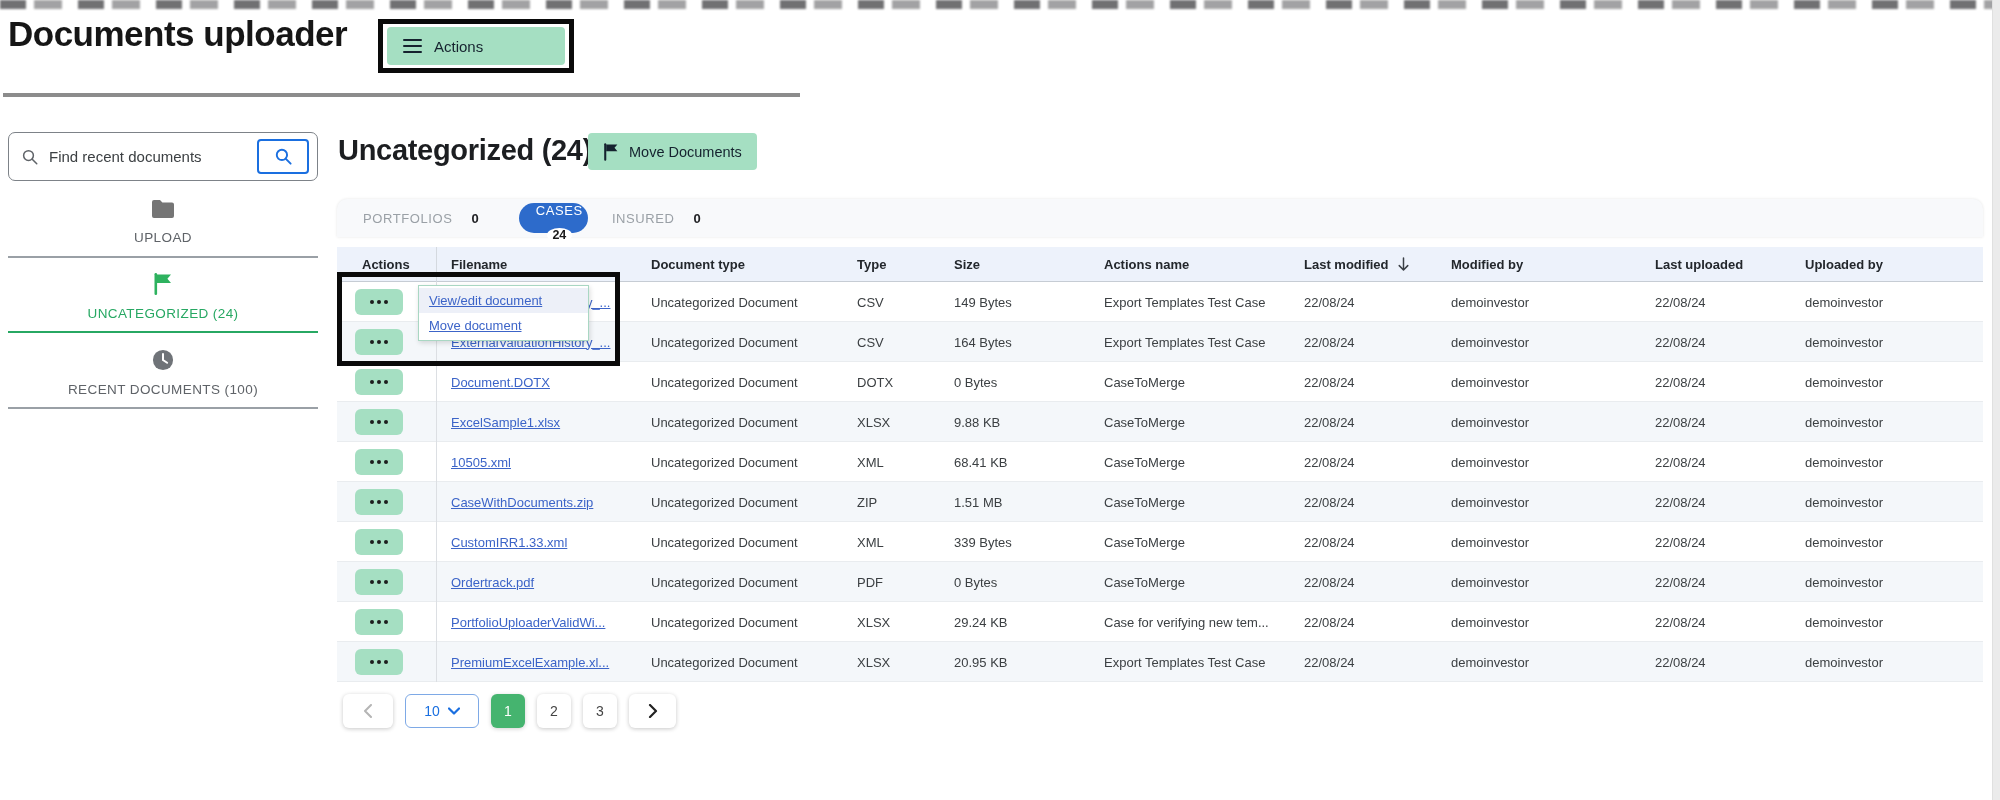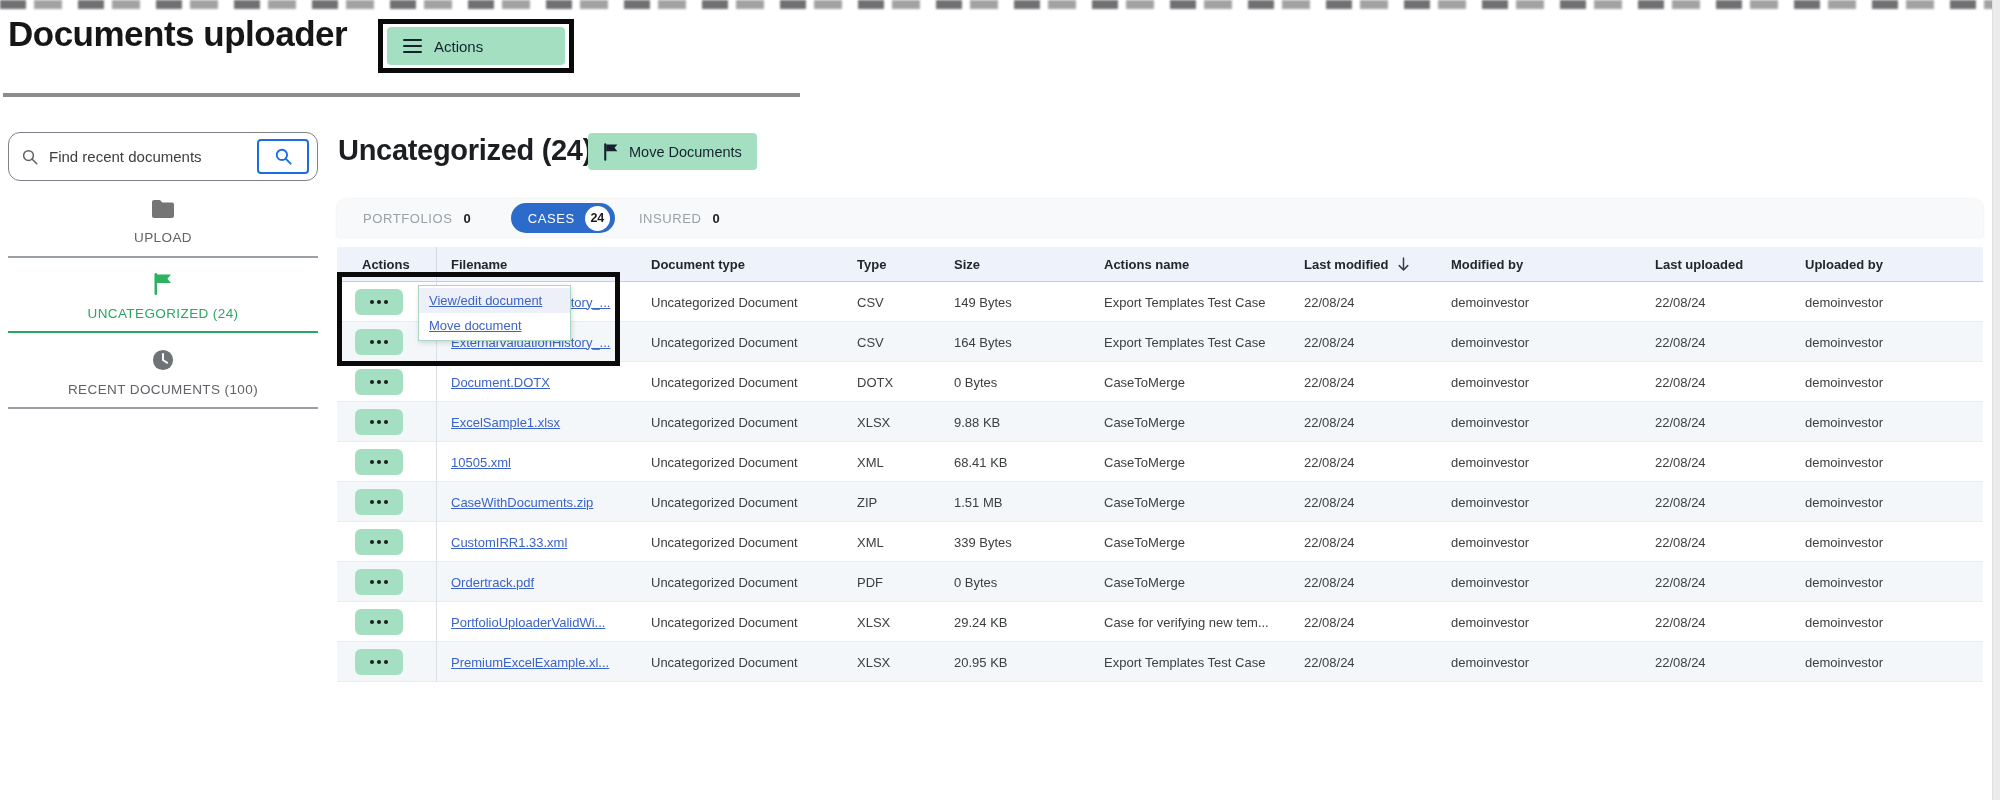--- a/index.html
+++ b/index.html
@@ -17,44 +17,44 @@
   .page-title { position:absolute; left:8px; top:14px; font-size:35px; font-weight:bold; color:#161616; letter-spacing:-0.5px;text-align:center; }
   .actions-frame { position:absolute; left:378px; top:19px; width:196px; height:54px; border:5px solid #0a0a0a; display:flex; align-items:center; justify-content:center; background:#fff; }
   .actions-btn { width:178px; height:38px; background:#a5dfc2; border:none; border-radius:4px; display:flex; align-items:center; gap:12px; padding:0 16px; cursor:pointer; font-family:inherit; }
   .hamburger { display:flex; flex-direction:column; gap:3.5px; }
   .hamburger span { display:block; width:19px; height:2.6px; background:#15222e; border-radius:1px; }
   .actions-btn .lbl { font-size:15px; color:#15222e; }
   .header-rule { position:absolute; left:3px; top:93px; width:797px; height:4px; background:#8c8c8c; }
 
   
   .sidebar { position:absolute; left:8px; top:132px; width:310px; }
-  .search-box { position:relative; width:310px; height:49px; border:1.5px solid #7d8288; border-radius:12px; background:#fff; display:flex; align-items:center; padding:0 8px 0 12px; }
+  .search-box { position:relative; width:310px; height:49px; border:1.5px solid #7d8288; border-radius:7px; background:#fff; display:flex; align-items:center; padding:0 8px 0 12px; }
   .search-box .q-icon { flex:0 0 auto; margin-right:10px; }
   .search-input { flex:1; border:none; outline:none; font-size:15px; color:#3c4043; font-family:inherit; background:transparent; min-width:0; }
   .search-input::placeholder { color:#3c4043; opacity:1; }
   .search-go { width:52px; height:35px; border:2px solid #1a6fe0; border-radius:4px; background:#fff; display:flex; align-items:center; justify-content:center; cursor:pointer; }
 
   .nav-item { width:310px; display:flex; flex-direction:column; align-items:center; cursor:pointer; }
   .nav-item .nav-label { font-size:13.5px; letter-spacing:.4px; color:#5f6368; margin-top:11px; }
   .nav-item.active .nav-label { color:#27a863; }
   .nav-divider { width:310px; height:2px; background:#9aa0a6; }
   .nav-divider.green { background:#27a863; }
 
   
   .main-heading { position:absolute; left:338px; top:134px; font-size:29px; font-weight:bold; color:#1c1e21; letter-spacing:-0.3px; }
   .move-docs-btn { position:absolute; left:588px; top:133px; height:37px; background:#a5dfc2; border:none; border-radius:4px; display:flex; align-items:center; gap:10px; padding:0 15px; cursor:pointer; font-family:inherit; }
   .move-docs-btn .lbl { font-size:14.5px; color:#15222e; }
 
   .tabbar { position:absolute; left:337px; top:199px; width:1646px; height:38px; background:#f8f9fb; border-radius:10px 10px 0 0; box-shadow:0 0 3px rgba(0,0,0,.10); display:flex; align-items:center; }
-  .tab { display:flex; align-items:center; gap:11px; cursor:pointer; }
+  .tab { display:flex; align-items:center; gap:19px; cursor:pointer; }
   .tab .t-label { font-size:13px; letter-spacing:.6px; color:#9aa0a6; }
   .tab .t-count { font-size:13px; font-weight:bold; color:#202124; }
   .tab-plain.portfolios { margin-left:26px; }
   .tab-plain.insured { margin-left:24px; }
-  .tab-pill { margin-left:40px; height:30px; background:#2d6bcb; border-radius:16px; display:flex; align-items:center; gap:10px; padding:0 5px 0 17px; cursor:pointer; }
+  .tab-pill { margin-left:40px; height:30px; background:#2d6bcb; border-radius:16px; display:flex; align-items:center; gap:10px; padding:0 5px 0 17px; cursor:pointer;flex-direction:column; }
   .tab-pill .p-label { font-size:13px; letter-spacing:.6px; color:#ffffff; }
   .tab-pill .p-badge { width:25px; height:25px; border-radius:50%; background:#fff; display:flex; align-items:center; justify-content:center; font-size:12.5px; font-weight:bold; color:#1b1b1b; }
 
   
   .table { position:absolute; left:337px; top:247px; width:1646px; }
   .tr { display:grid; grid-template-columns:100px 200px 206px 97px 150px 200px 147px 204px 150px 1fr; align-items:center; }
   .thead { height:35px; background:#edf2fb; border-bottom:1px solid #c6ccd4; }
   .th { font-size:13px; font-weight:bold; color:#23272c; padding-left:14px; display:flex; align-items:center; gap:8px; }
   .th:first-child { padding-left:25px; }
   .body-row { height:40px; border-bottom:1px solid #e9ecef; background:#fff; }
@@ -62,21 +62,21 @@
   .td { font-size:13px; color:#3c4043; padding-left:14px; white-space:nowrap; overflow:hidden; }
   .td:first-child { padding-left:18px; }
   .c-actions { border-right:1px solid #dcdfe3; height:40px; display:flex; align-items:center; }
   .th.c-actions-h { border-right:1px solid #d4d9df; height:35px; }
   .dots-btn { width:48px; height:26px; background:#a5dfc2; border:none; border-radius:6px; display:flex; align-items:center; justify-content:center; gap:3px; cursor:pointer; }
   .dots-btn i { width:4px; height:4px; background:#1d1d1d; border-radius:50%; }
   .file-link { color:#3c64c8; text-decoration:underline; cursor:pointer; }
 
   
   .row-highlight { position:absolute; left:337px; top:272px; width:283px; height:94px; border:5px solid #0a0a0a; pointer-events:none; z-index:30; }
-  .ctx-menu { position:absolute; left:418px; top:285px; width:153px; background:#fff; border:1px solid #a9d7c3; box-shadow:1px 2px 5px rgba(0,0,0,.14); z-index:25; padding:2px 0; }
+  .ctx-menu { position:absolute; left:418px; top:285px; width:171px; background:#fff; border:1px solid #a9d7c3; box-shadow:1px 2px 5px rgba(0,0,0,.14); z-index:25; padding:2px 0; }
   .ctx-item { display:block; font-size:13px; color:#3c64c8; text-decoration:underline; padding:5px 10px 5px 10px; cursor:pointer; white-space:nowrap; }
   .ctx-item.hovered { background:#edf0f8; }
 
   
   .pagination { position:absolute; left:343px; top:694px; display:flex; align-items:center; gap:12px; z-index:5; }
   .pg-btn { height:34px; border:none; border-radius:6px; background:#fff; box-shadow:0 1px 4px rgba(0,0,0,.22); display:flex; align-items:center; justify-content:center; cursor:pointer; font-family:inherit; font-size:14px; color:#444; }
   .pg-prev { width:50px; }
   .pg-next { width:47px; }
   .pg-size { width:74px; gap:8px; border:1px solid #7ea9e6; box-shadow:none; color:#1a6fe0; font-size:14px; }
   .pg-page { width:34px; }
@@ -382,15 +382,36 @@
   </div>
   </div>
 
   <div class="ctx-menu">
     <a class="ctx-item hovered">View/edit document</a>
     <a class="ctx-item">Move document</a>
   </div>
 
   <div class="row-highlight"></div>
 
+  <div class="pagination">
+    <button class="pg-btn pg-prev">
+      <svg width="10" height="14" viewBox="0 0 10 14">
+          <path d="M8 1 L2 7 L8 13" stroke="#b5b5b5" stroke-width="2" fill="none" stroke-linecap="round" stroke-linejoin="round"></path>
+        </svg>
+    </button>
+    <button class="pg-btn pg-size">
+      <span>10</span>
+      <svg width="12" height="8" viewBox="0 0 12 8">
+          <path d="M1 1.5 L6 6.5 L11 1.5" stroke="#1a6fe0" stroke-width="2.2" fill="none" stroke-linecap="round" stroke-linejoin="round"></path>
+        </svg>
+    </button>
+    <button class="pg-btn pg-page current">1</button>
+    <button class="pg-btn pg-page">2</button>
+    <button class="pg-btn pg-page">3</button>
+    <button class="pg-btn pg-next">
+      <svg width="10" height="14" viewBox="0 0 10 14">
+          <path d="M2 1 L8 7 L2 13" stroke="#222" stroke-width="2.2" fill="none" stroke-linecap="round" stroke-linejoin="round"></path>
+        </svg>
+    </button>
+  </div>
 
   <div class="scrollbar"></div>
 </div>
 
 </body></html>

